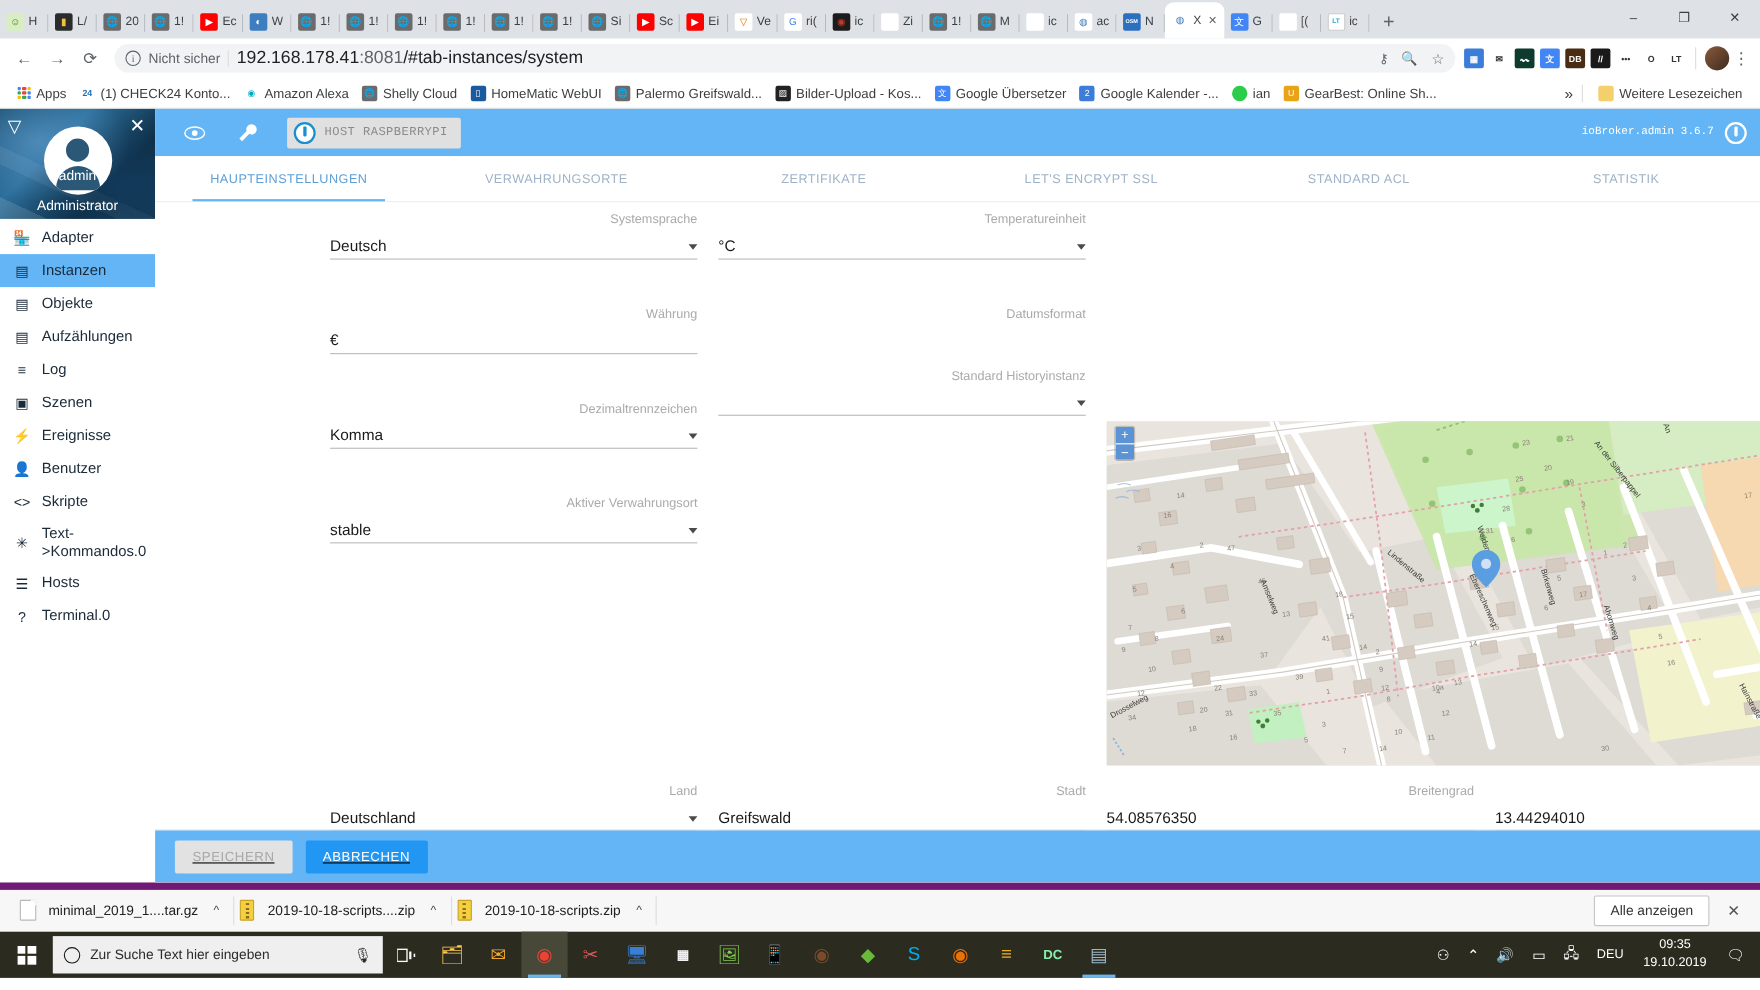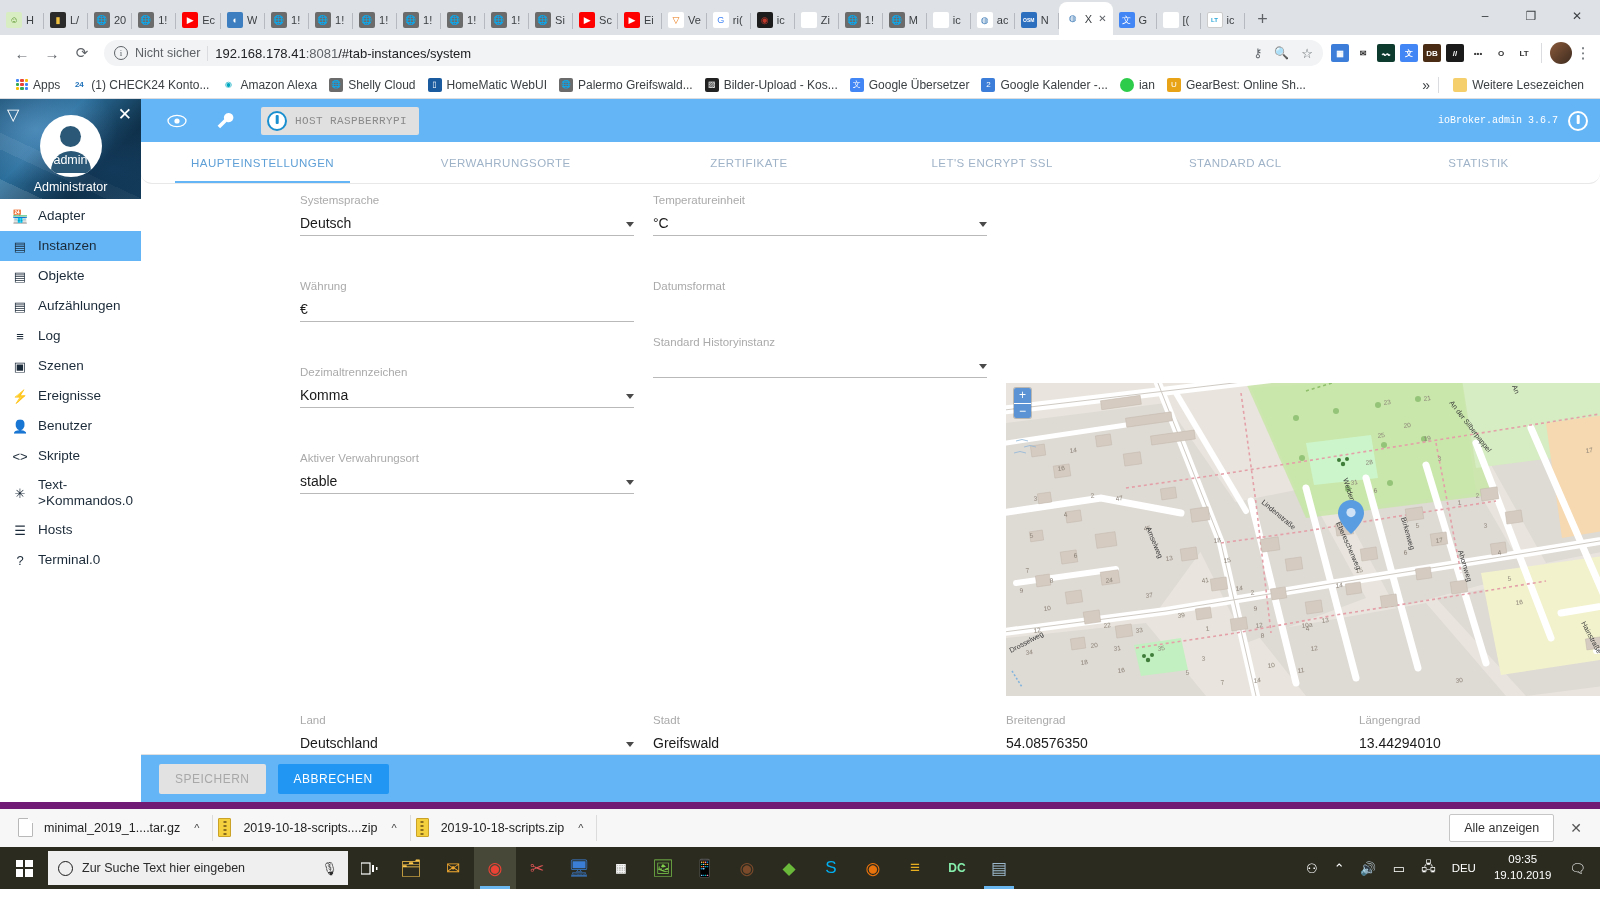--- a/index.html
+++ b/index.html
@@ -73,21 +73,21 @@
   }
   .omni-info {
     width: 14px; height: 14px; border-radius: 50%;
     border: 1.3px solid #5f6368; color: #5f6368;
     font-size: 9px; display: flex; align-items: center;
     justify-content: center; font-family: "Liberation Serif", serif;
     flex: 0 0 14px;
   }
   .omni-sec { color: #5f6368; font-size: 12.5px; }
   .omni-div { width: 1px; height: 15px; background: #dadce0; }
-  .omni-url { color: #202124; font-size: 13px; }
+  .omni-url { color: #202124; font-size: 16px; }
   .omni-url .port { color: #5f6368; }
   .omni-right { margin-left: auto; display: flex; align-items: center; gap: 12px; }
   .ext-icons { display: flex; align-items: center; gap: 5px; }
   .ext {
     width: 18px; height: 18px; border-radius: 2px;
     display: flex; align-items: center; justify-content: center;
     font-size: 8px; color: #fff; font-weight: bold; overflow: hidden;
   }
   .avatar-btn {
     width: 22px; height: 22px; border-radius: 50%;
@@ -195,36 +195,35 @@
   .iob-logo.hl { border-color:#1a8fd0; }
   .iob-logo.hl:after { background:#1a8fd0; }
   .tb-right { margin-left:auto; display:flex; align-items:center; gap:10px; }
   .tb-version { color:#fff; font-size:10px;text-align:right; }
   .iob-logo.white { border-color:#fff; background:transparent; }
   .iob-logo.white:after { background:#fff; }
 
   .tabs-row {
     height:42px; background:#fff; display:flex; align-items:stretch;
     border-bottom:1px solid #e8e8e8;
-    border-radius:11px;
   }
   .app-tab {
     flex:1 1 0; display:flex; align-items:center; justify-content:center;
     font-size:11.5px; letter-spacing:.45px; color:#9fb3c8; font-weight:500;
     position:relative;
   }
   .app-tab.active { color:#5d9fd6; }
   .app-tab.active:after {
     content:""; position:absolute; left:14%; right:14%; bottom:0;
     height:2px; background:#64b5f6;
   }
 
   .content { flex:1 1 auto; position:relative; background:#fff; padding:12px 0 0 0; }
   .fld { position:relative; margin-bottom:0; }
-  .fld-label { font-size:11.5px; color:#aaa; margin-bottom:5px; }
+  .fld-label { font-size:11.5px; color:#aaa; margin-bottom:5px;text-align:right; }
   .fld-ctl {
     display:flex; align-items:flex-end; justify-content:space-between;
     border-bottom:1px solid #b9b9b9; padding-bottom:4px;
     height:25px; font-size:14px; color:#1a1a1a;
   }
   .caret { width:0;height:0;border-left:4.5px solid transparent;
            border-right:4.5px solid transparent;border-top:5.5px solid #4a4a4a;
            margin-bottom:4px; }
 
   .col-l { position:absolute; left:159px; width:334px; }
@@ -248,21 +247,21 @@
   .pin {
     position:absolute; z-index:4; width:26px; height:34px;
   }
   .pin svg { display:block; }
 
   .row-bottom { position:absolute; left:0; right:0; top:530px; }
   .rb-cell { position:absolute; }
 
   .footer-bar {
     position:absolute; left:0; right:0; bottom:0; height:47px;
-    background:#64b5f6; display:flex; align-items:center; padding-left:18px; gap:12px;
+    background:#64b5f6; display:flex; align-items:center; padding-left:18px; gap:12px;text-decoration:underline;
   }
   .btn {
     height:30px; padding:0 16px; border:none; border-radius:2px;
     font-size:12px; letter-spacing:.5px; font-weight:500;
     font-family:"Liberation Sans",sans-serif;
     display:flex; align-items:center; justify-content:center;
   }
   .btn.disabled { background:#e2e2e2; color:#a8a8a8; }
   .btn.primary { background:#2196f3; color:#fff; }
   .footer-sep { position:absolute; left:0; right:0; bottom:47px; height:1px; background:#e0e0e0; }

